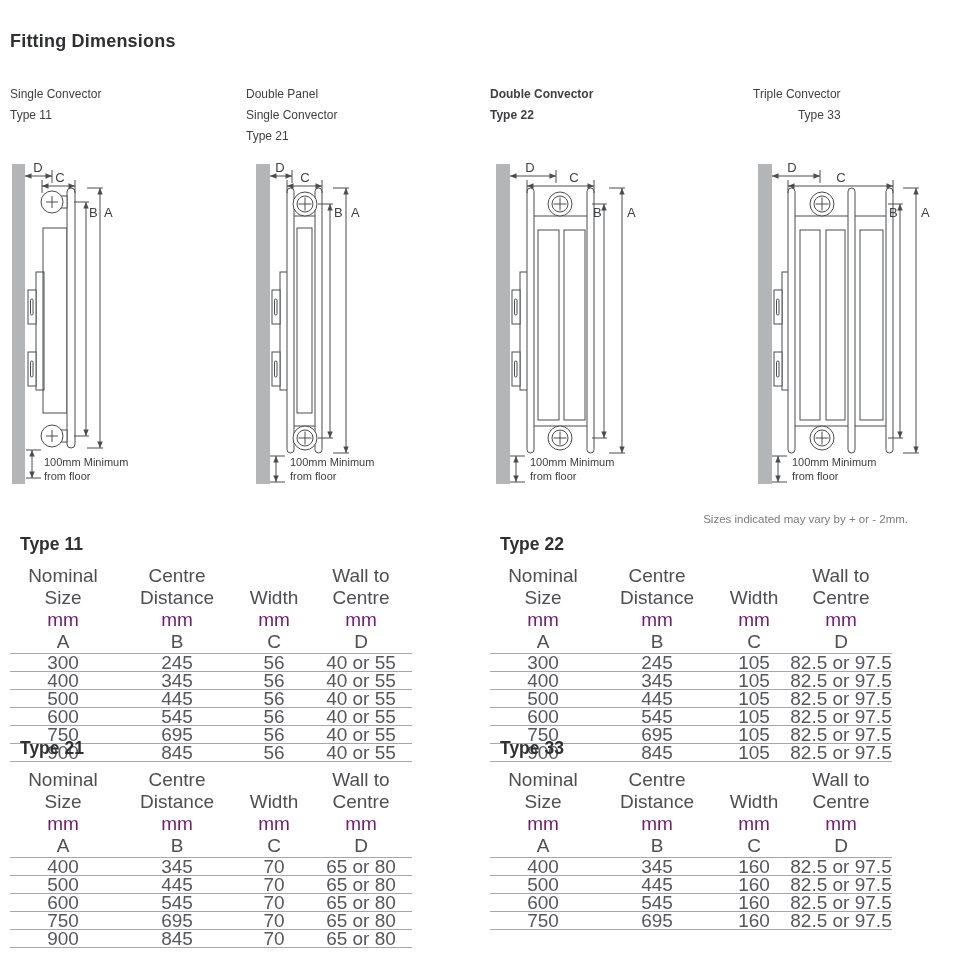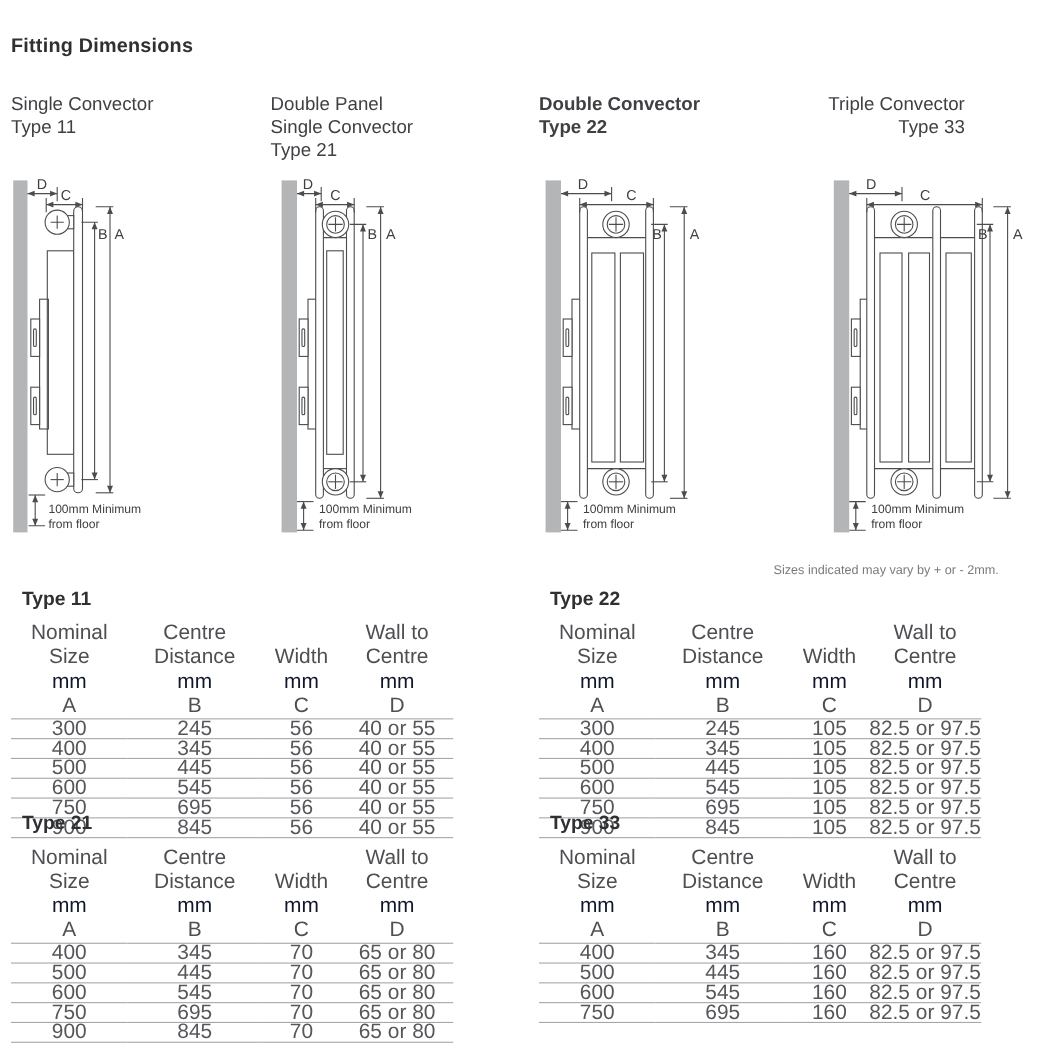--- a/index.html
+++ b/index.html
@@ -17,21 +17,21 @@
     width:960px;height:960px;position:relative;overflow:hidden;
     background:#ffffff;
     font-family:"Liberation Sans", sans-serif;
     color:var(--head);
   }
   .page-title{
     position:absolute;left:10px;top:31px;margin:0;
     font-size:18px;font-weight:bold;color:var(--ink);letter-spacing:.2px;
   }
   .variant-header{
-    position:absolute;top:84px;font-size:17px;line-height:21px;color:var(--head);
+    position:absolute;top:84px;font-size:12px;line-height:21px;color:var(--head);
   }
   .vh-0{left:10px;} .vh-1{left:246px;} .vh-2{left:490px;font-weight:bold;} .vh-3{left:753px;text-align:right;}
   svg.radiator{position:absolute;top:160px;width:232px;height:332px;}
   .dg-0{left:10px;} .dg-1{left:250px;} .dg-2{left:490px;} .dg-3{left:748px;}
   .tolerance-note{
     position:absolute;top:513px;right:52px;
     font-size:11.5px;color:var(--note);
   }
   .table-block{position:absolute;width:402px;}
   .tb-0{left:10px;top:530px;} .tb-1{left:490px;top:530px;}
@@ -42,21 +42,21 @@
   table.dim-table{
     border-collapse:collapse;table-layout:fixed;width:402px;margin-top:10px;
     font-size:19px;color:var(--tabletext);
   }
   table.dim-table td{text-align:center;padding:0;}
   table.dim-table col.c0{width:106px;}
   table.dim-table col.c1{width:122px;}
   table.dim-table col.c2{width:72px;}
   table.dim-table col.c3{width:102px;}
   thead tr.hr0 td{height:19px;vertical-align:bottom;color:#4e4f52;}
-  thead tr.hr1 td{height:16px;vertical-align:middle;color:#0f172a;margin-top:28px;}
+  thead tr.hr1 td{height:16px;vertical-align:middle;color:#701a75;margin-top:28px;}
   thead tr.hr2 td{height:18px;vertical-align:middle;color:#4e4f52;}
   tbody td{height:17px;line-height:17px;border-top:1px solid var(--rule);}
   tbody tr:last-child td{border-bottom:1px solid var(--rule);margin-top:20px;}
   svg text{font-family:"Liberation Sans", sans-serif;fill:var(--head);}
   svg text.dim-letter{font-size:13px;}
   svg text.floor-note{font-size:11px;}
 </style>
 </head>
 <body>
 

